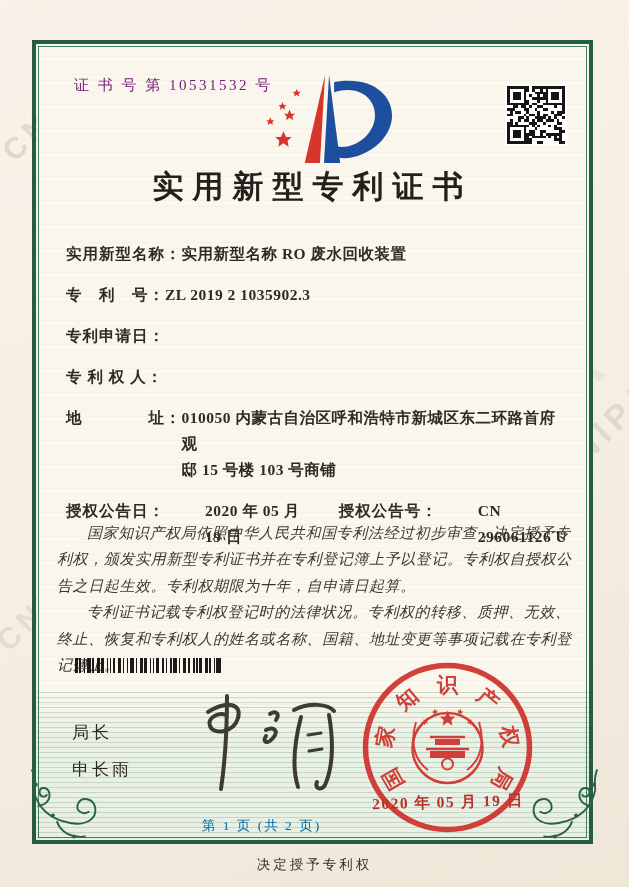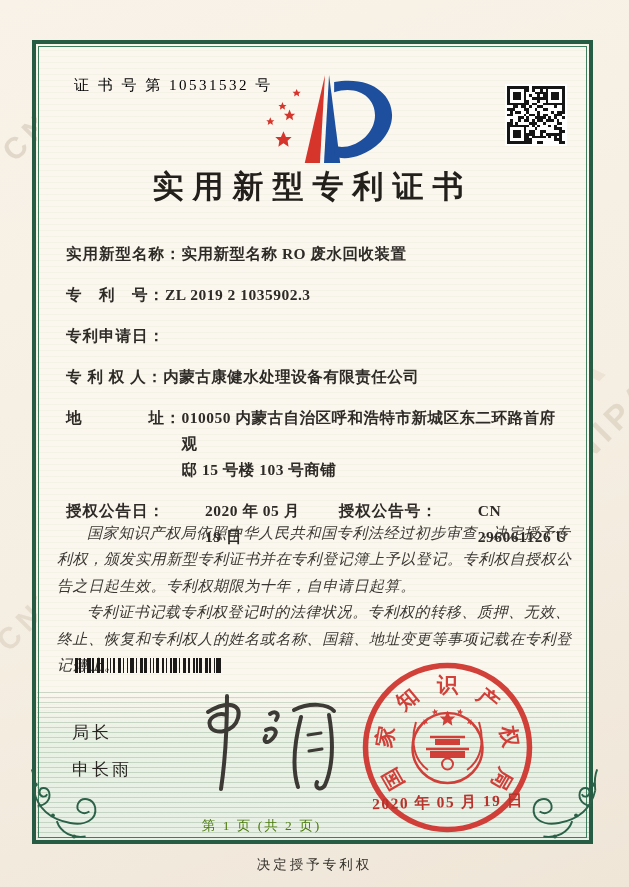--- a/index.html
+++ b/index.html
@@ -36,21 +36,21 @@
   .cert-border {
     position:absolute; left:32px; top:40px; width:561px; height:804px;
     border:4px solid #265c43; z-index:2; pointer-events:none; box-sizing:border-box;
   }
   .cert-border::after {
     content:""; position:absolute; inset:2px; border:1px solid #3f7d5f;
   }
 
   .cert-no {
     position:absolute; left:74px; top:76px; z-index:3;
-    font-size:15px; letter-spacing:2.5px; color:#000000;
+    font-size:15px; letter-spacing:2.5px; color:#701a75;
   }
   .logo { position:absolute; left:248px; top:70px; width:152px; height:98px; z-index:3; }
   .qr {
     position:absolute; left:505px; top:84px; width:58px; height:58px; z-index:3;
     background:#fff; padding:2px;
   }
   .title {
     position:absolute; left:32px; top:166px; width:561px; z-index:3;
     text-align:center; font-size:31px; font-weight:bold; letter-spacing:9px; color:#23201c;
   }
@@ -87,21 +87,21 @@
     color:#b8332b; font-size:15.5px; letter-spacing:1.5px; font-weight:bold;
     transform:rotate(-1.5deg);
   }
 
   .flourish { position:absolute; width:96px; height:96px; z-index:4; }
   .flourish.left  { left:28px;  top:752px; }
   .flourish.right { left:505px; top:752px; transform:scaleX(-1); }
 
   .page-info {
     position:absolute; left:32px; top:817px; width:459px; z-index:4;
-    text-align:center; font-size:13.5px; letter-spacing:2px; color:#4d7c0f;
+    text-align:center; font-size:13.5px; letter-spacing:2px; color:#0369a1;
   }
   .note {
     position:absolute; left:0; top:856px; width:629px; z-index:3;
     text-align:center; font-size:13.5px; letter-spacing:3px; color:#35322d;
   }
 </style>
 </head>
 <body>
 
 <svg width="0" height="0" style="position:absolute" aria-hidden="true">
@@ -385,21 +385,20 @@
   </div>
   <div class="frow">
     <span class="flabel">专　利　号：</span>
     <span class="fvalue">ZL 2019 2 1035902.3</span>
   </div>
   <div class="frow">
     <span class="flabel">专利申请日：</span>
   </div>
   <div class="frow">
     <span class="flabel">专 利 权 人：</span>
-    <span class="fvalue">内蒙古康健水处理设备有限责任公司</span>
   </div>
   <div class="frow">
     <span class="flabel">地　　　　址：</span>
     <span class="fvalue">010050 内蒙古自治区呼和浩特市新城区东二环路首府观
 邸 15 号楼 103 号商铺</span>
   </div>
   <div class="frow frow-double">
     <span class="fpair">
       <span class="flabel">授权公告日：</span>
       <span class="fvalue">2020 年 05 月 19 日</span>

